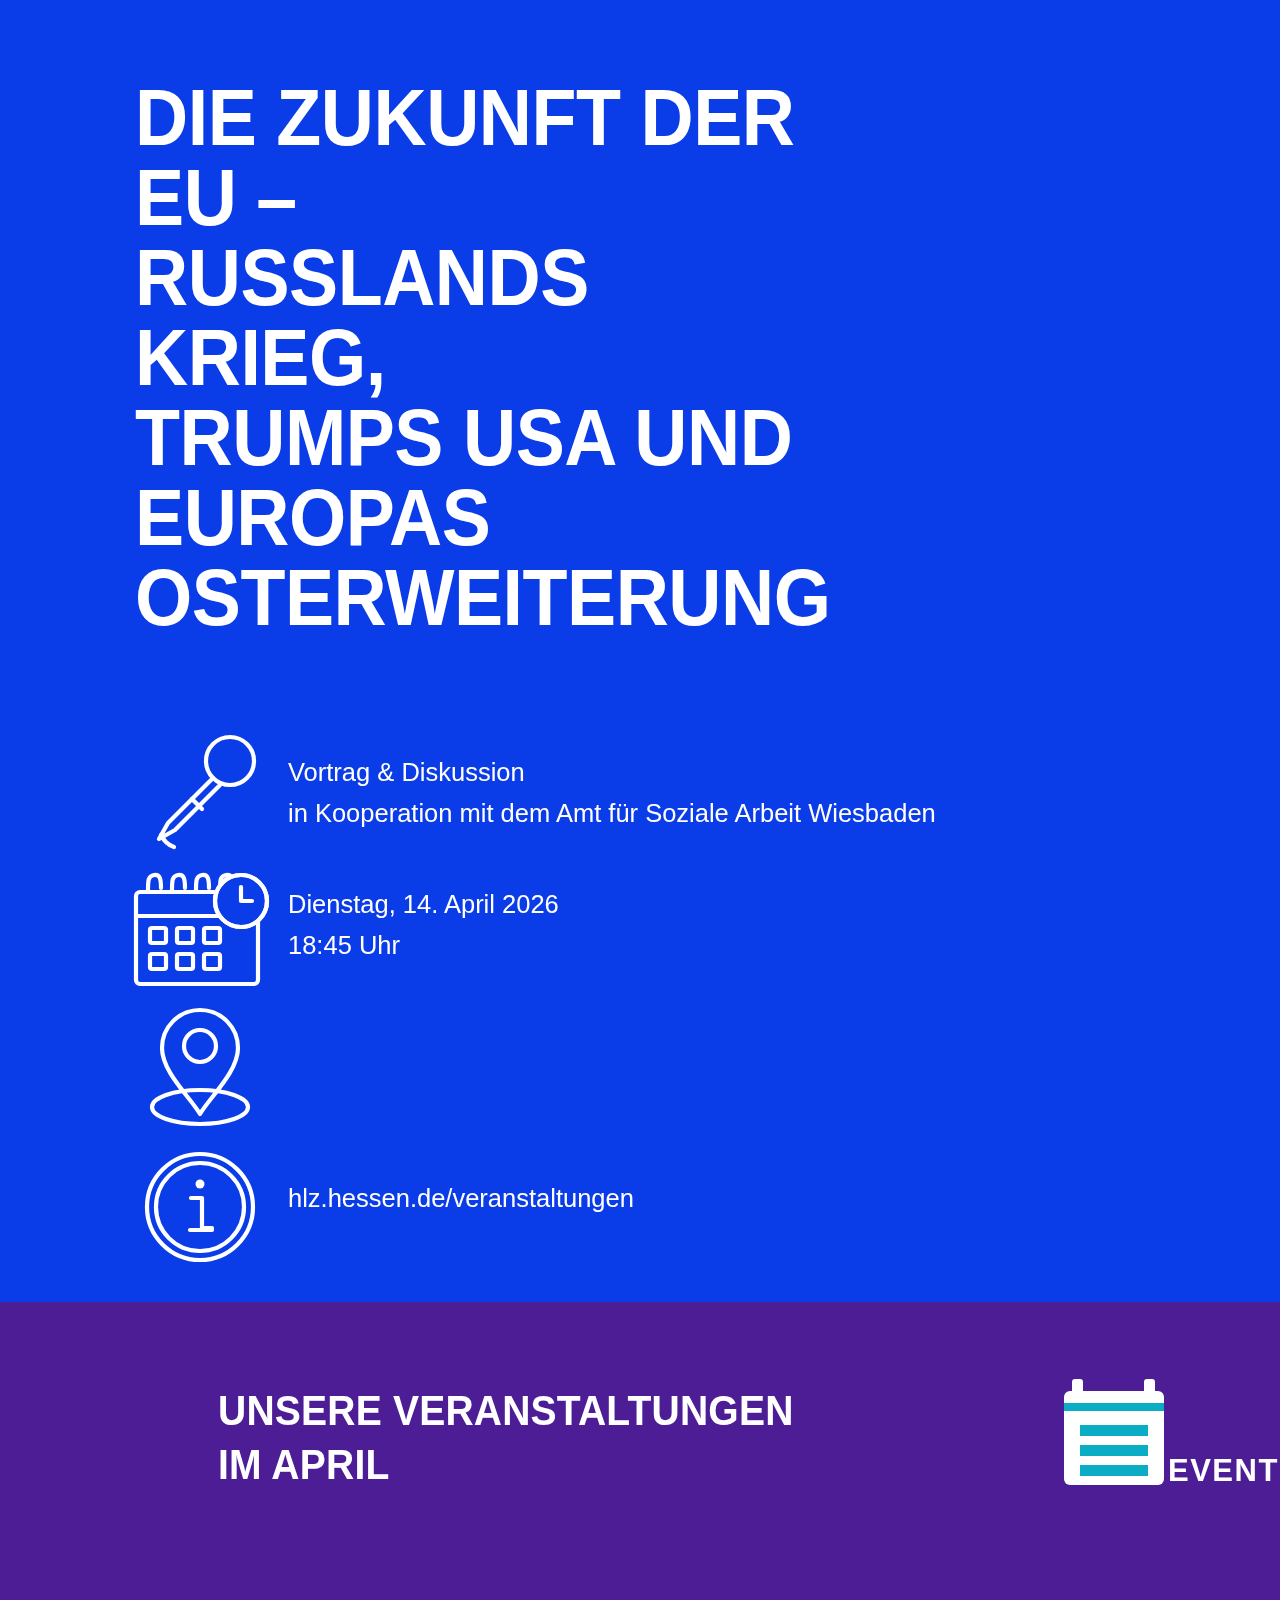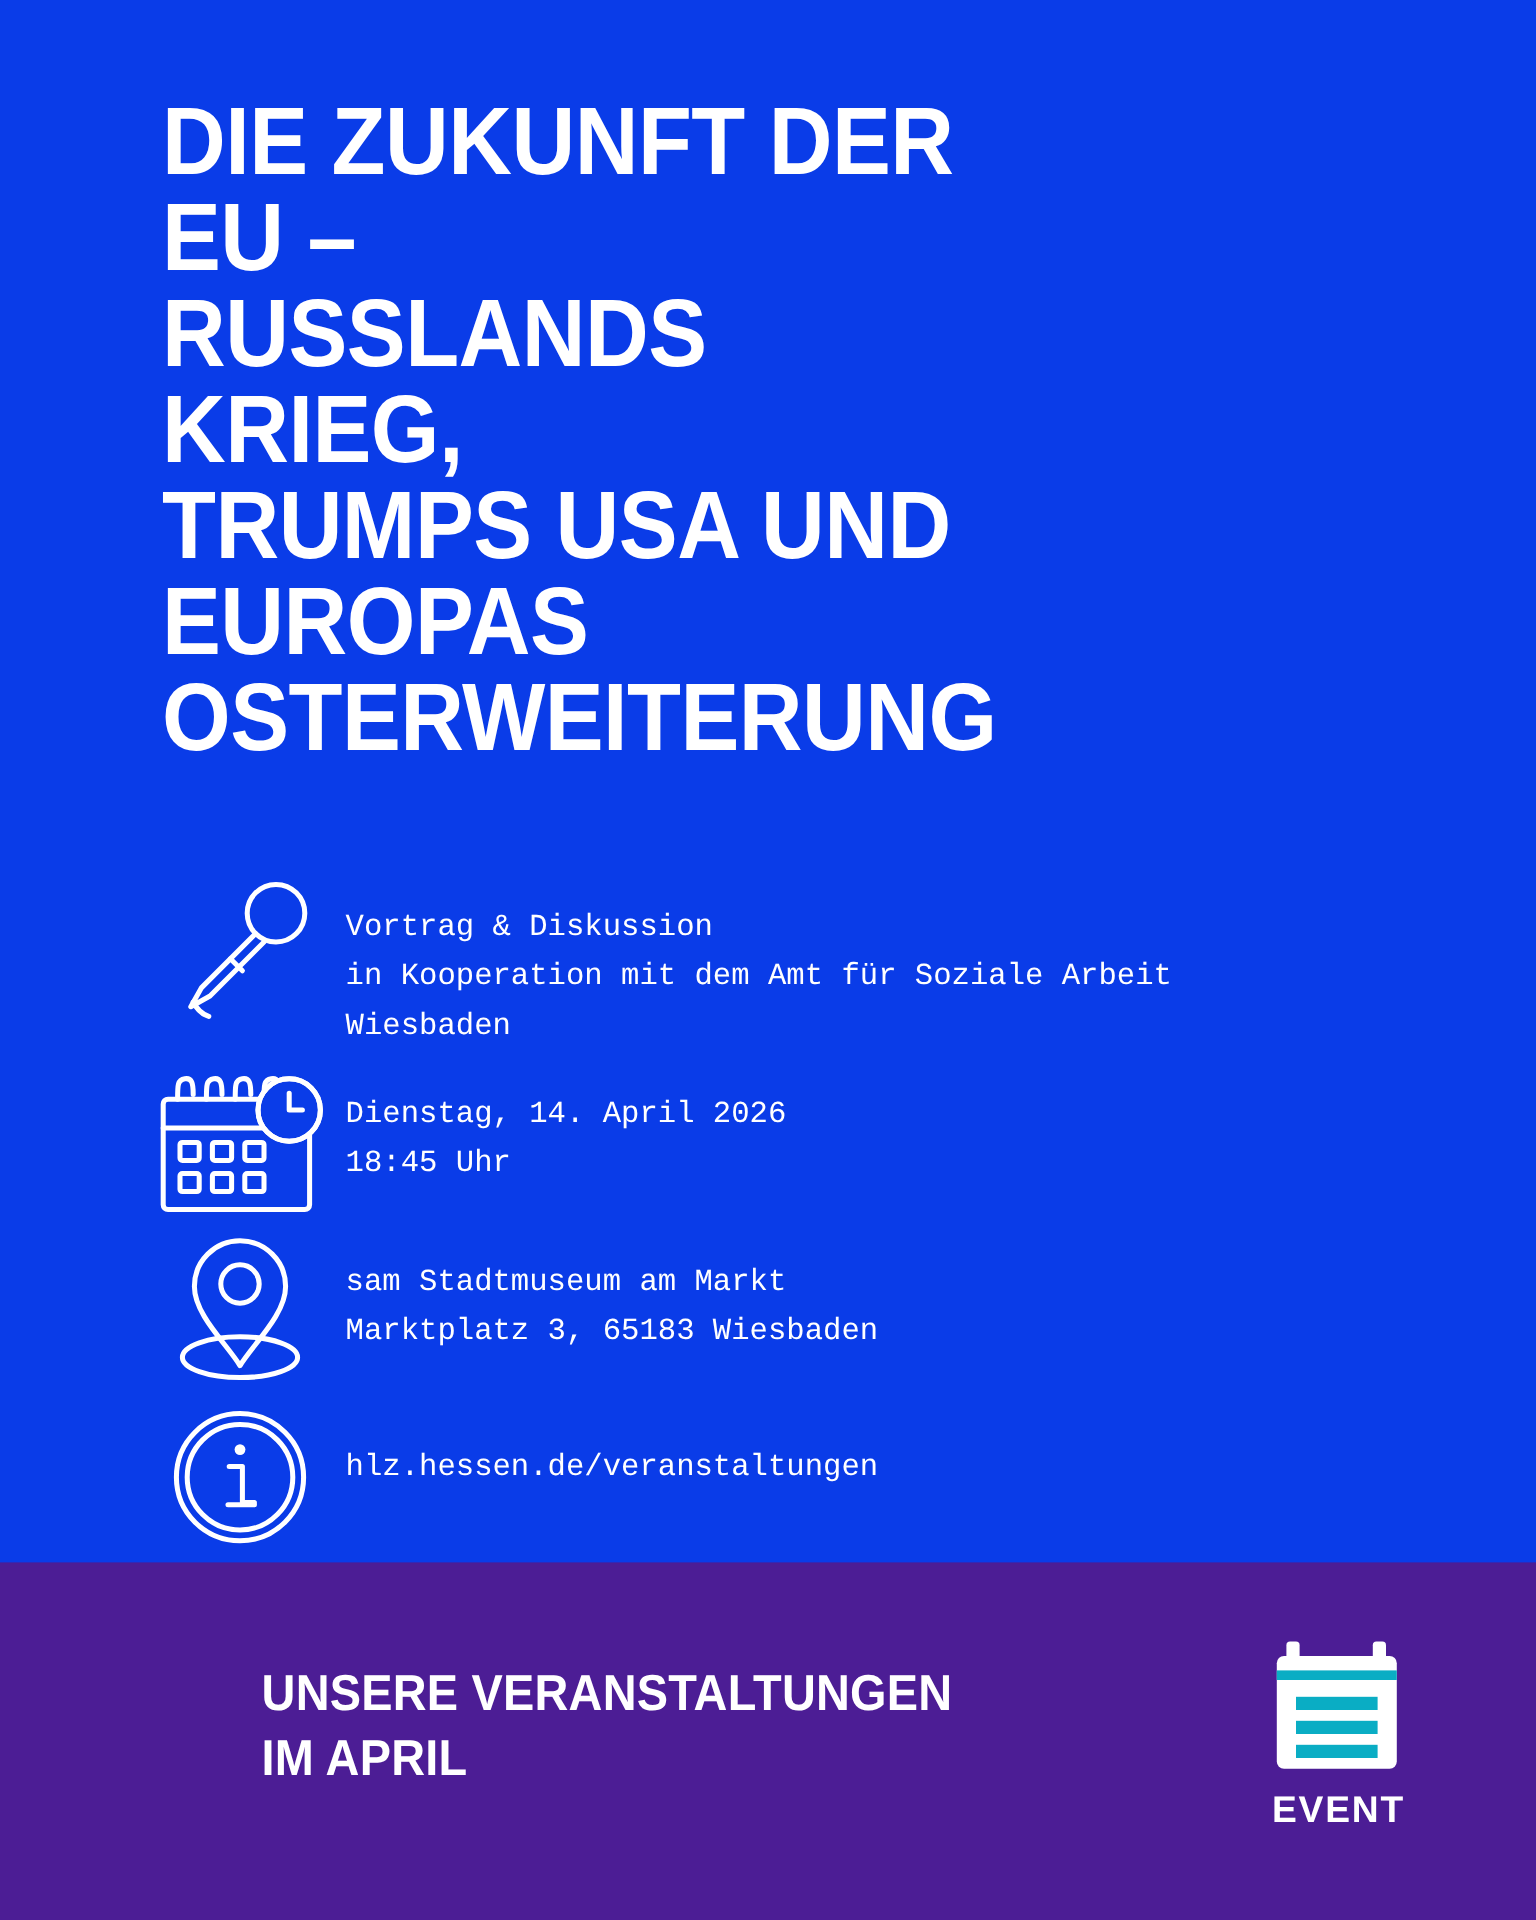--- a/index.html
+++ b/index.html
@@ -42,21 +42,20 @@
     transform-origin: left top;
     white-space: pre-line;
   }
 
   
   .info-block {
     margin-top: 92px;
     padding-left: 128px;
     display: flex;
     flex-direction: column;
-    font-family: Liberation Mono, monospace;
   }
 
   .info-row {
     display: flex;
     align-items: flex-start;
     min-height: 118px;
   }
 
   .info-icon {
     width: 160px;
@@ -107,25 +106,25 @@
     text-transform: uppercase;
     letter-spacing: 0.2px;
     transform: scaleX(0.93);
     transform-origin: left top;
     white-space: pre-line;
   }
 
   .footer-logo {
     position: absolute;
     right: 90px;
-    top: 64px;
+    top: 75px;
     width: 130px;
     display: flex;
-    flex-direction: column;
-    align-items: flex-start;
+    flex-direction: row;
+    align-items: flex-end;
   }
 
   .footer-logo-label {
     color: #ffffff;
     font-weight: bold;
     font-size: 31px;
     letter-spacing: 1.5px;
     margin-top: 12px;
   }
 
@@ -184,22 +183,20 @@
     </div>
 
     <div class="info-row row-place">
       <div class="info-icon">
         <svg width="150" height="130" viewBox="0 0 150 130" fill="none" stroke="#ffffff" stroke-width="4.2" stroke-linecap="round" stroke-linejoin="round">
           <path d="M72 8 C51 8 34 25 34 46 C34 70 62 95 72 112 C82 95 110 70 110 46 C110 25 93 8 72 8 Z"></path>
           <circle cx="72" cy="44" r="16"></circle>
           <ellipse cx="72" cy="105" rx="48" ry="17"></ellipse>
         </svg>
       </div>
-      <div class="info-text">sam Stadtmuseum am Markt
-Marktplatz 3, 65183 Wiesbaden</div>
     </div>
 
     <div class="info-row row-link">
       <div class="info-icon">
         <svg width="150" height="130" viewBox="0 0 150 130" fill="none" stroke="#ffffff" stroke-width="4.2" stroke-linecap="round" stroke-linejoin="round">
           <circle cx="72" cy="63" r="53"></circle>
           <circle cx="72" cy="63" r="44"></circle>
           <circle cx="72" cy="40" r="4.5" fill="#ffffff" stroke="none"></circle>
           <path d="M63 54 H74 V84 H84"></path>
           <path d="M62 86 H84"></path>

